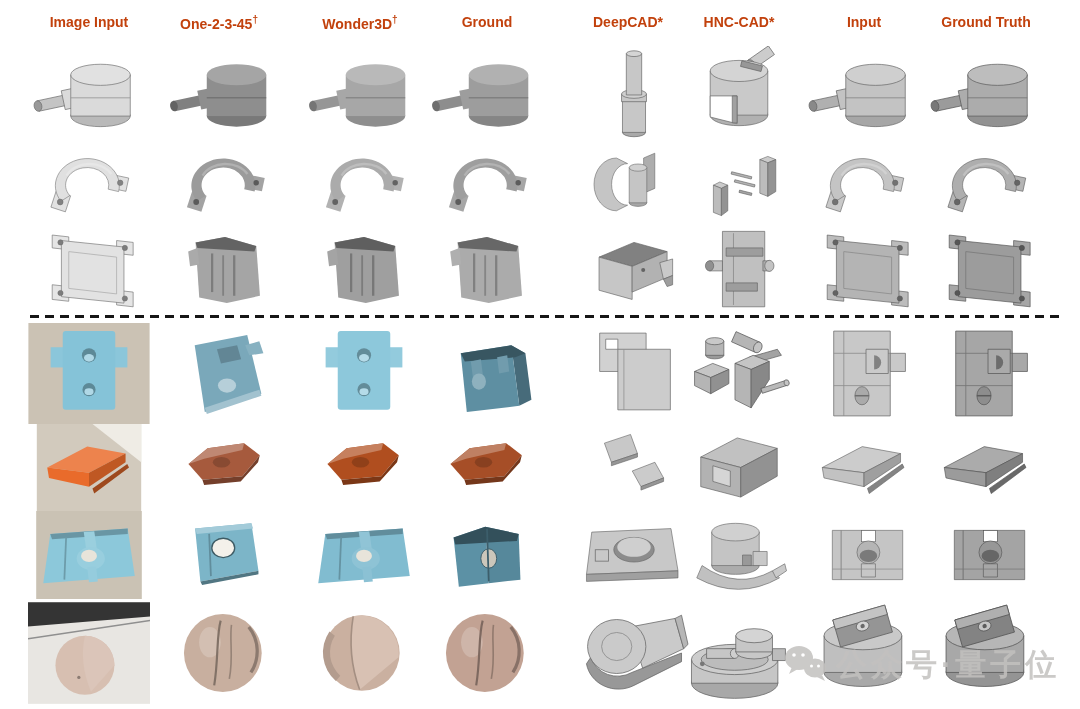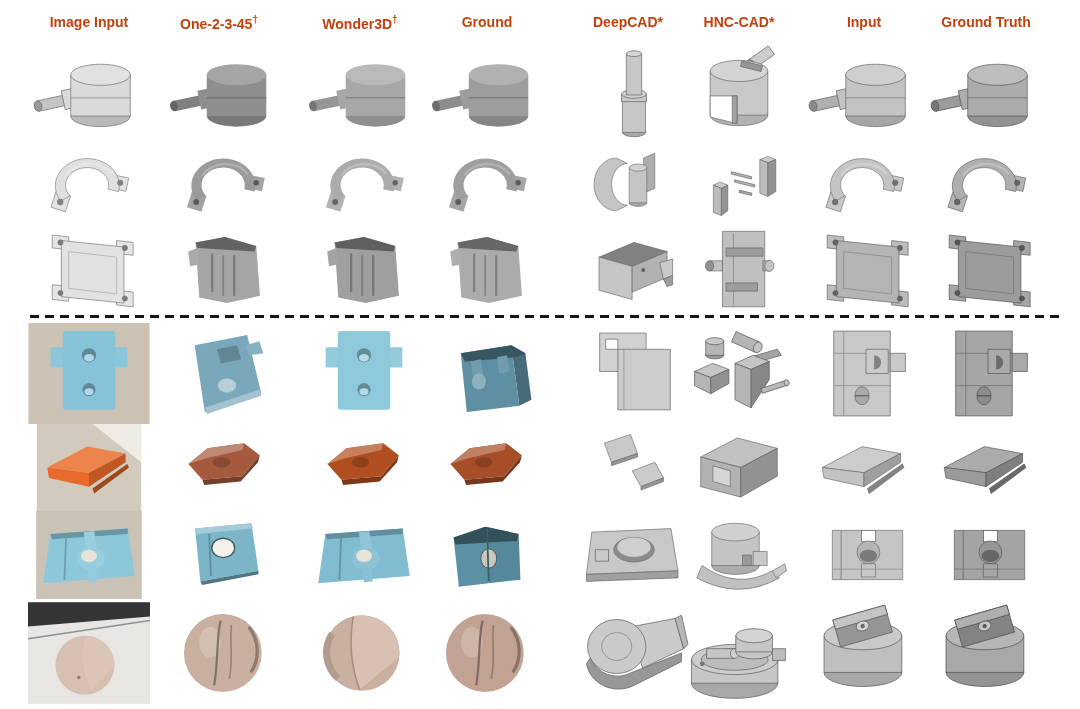--- a/index.html
+++ b/index.html
@@ -679,13 +679,28 @@
           <g transform="rotate(-16 59 26)">
             <rect x="34" y="12" width="50" height="26" fill="#838383" stroke="#545454" stroke-width="0.7" stroke-linejoin="round"></rect>
             <rect x="34" y="12" width="50" height="9" fill="#afafaf" stroke="#545454" stroke-width="0.7" stroke-linejoin="round"></rect>
             <ellipse cx="59" cy="25" rx="6" ry="4.5" fill="#c6c6c6" stroke="#545454" stroke-width="0.7" stroke-linejoin="round"></ellipse>
             <circle cx="59" cy="25" r="2" fill="#5c5c5c" stroke="none"></circle>
           </g>
         </svg>
       </div>
     </div>
   <div id="divider"></div>
+  <div id="watermark">
+    <span>
+      <svg width="46" height="42" viewBox="0 0 46 42">
+        <ellipse cx="17" cy="16" rx="14" ry="12" fill="#c3c1bf"></ellipse>
+        <path d="M10 25 L7 32 L16 27 Z" fill="#c3c1bf"></path>
+        <circle cx="12" cy="13" r="1.8" fill="#ffffff"></circle>
+        <circle cx="21" cy="13" r="1.8" fill="#ffffff"></circle>
+        <ellipse cx="33" cy="26" rx="11" ry="9.5" fill="#c3c1bf"></ellipse>
+        <path d="M40 33 L43 39 L35 35 Z" fill="#c3c1bf"></path>
+        <circle cx="29.5" cy="24" r="1.5" fill="#ffffff"></circle>
+        <circle cx="36.5" cy="24" r="1.5" fill="#ffffff"></circle>
+      </svg>
+    </span>
+    <span class="wm-text">公众号·量子位</span>
+  </div>
 </div>
 
 </body></html>

